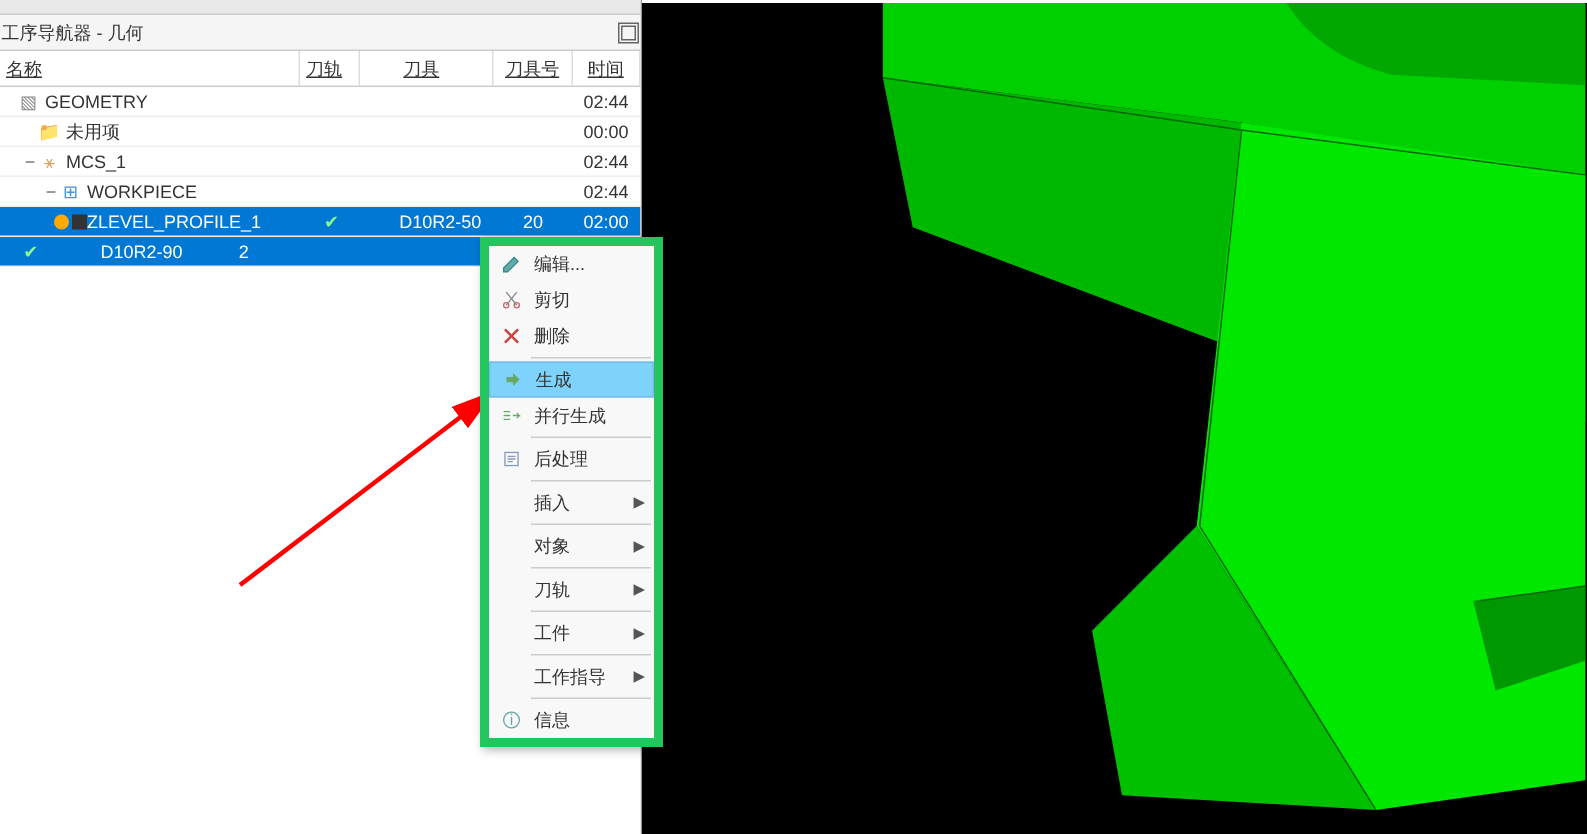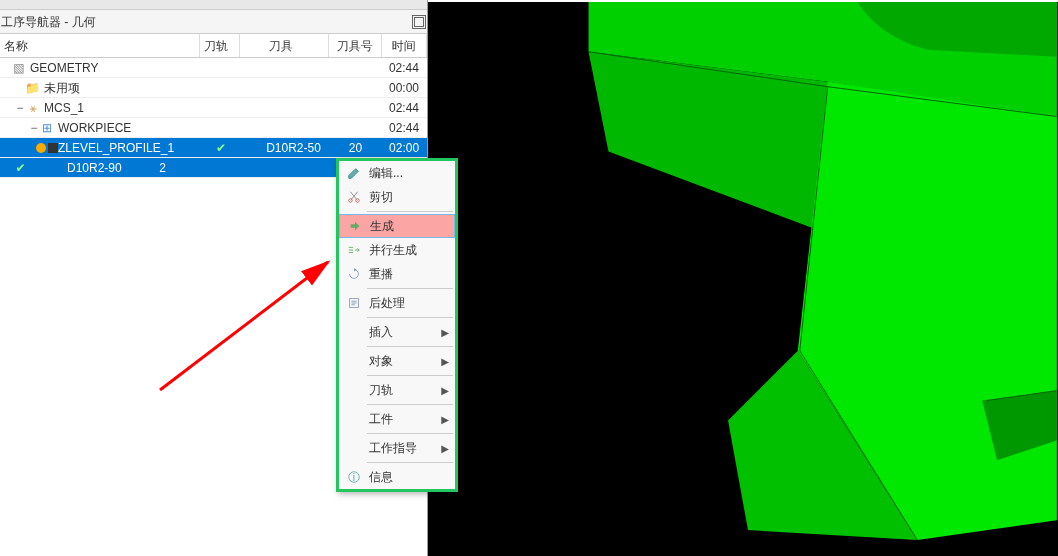--- a/index.html
+++ b/index.html
@@ -59,20 +59,21 @@
       height: 24px;
       display: flex;
       border-bottom: 1px solid #ccc;
       background: #fff;
     }
     .tree-header-col {
       border-right: 1px solid #ddd;
       padding: 0 4px;
       line-height: 24px;
       color: #333;
+      text-decoration: underline;
     }
     .col-name { width: 214px; }
     .col-track { width: 42px; }
     .col-tool { width: 68px; margin-left: 25px; }
     .col-toolnum { width: 56px; text-align: center; }
     .col-time { width: 48px; text-align: center; }
     .tree-body {
       background: #fff;
       height: calc(100% - 48px);
       overflow: hidden;
@@ -160,38 +161,38 @@
       width: 10px;
       height: 10px;
       background: #333;
     }
     .tree-row.selected .op-square {
       background: #333;
     }
     
     .context-menu {
       position: absolute;
-      left: 336px;
+      left: 320px;
       top: 158px;
       width: 122px;
       background: #f8f8f8;
-      border: 3px solid #22c55e;
+      border: 6px solid #22c55e;
       box-shadow: 2px 2px 6px rgba(0,0,0,0.3);
       z-index: 100;
     }
     .context-menu-item {
       height: 24px;
       display: flex;
       align-items: center;
       padding: 0 6px;
       cursor: pointer;
       color: #333;
     }
     .context-menu-item.highlighted {
-      background: #fca5a5;
+      background: #7dd3fc;
       border: 1px solid #7ab8e8;
     }
     .menu-icon {
       width: 18px;
       height: 16px;
       margin-right: 6px;
       display: flex;
       align-items: center;
       justify-content: center;
       font-size: 11px;
@@ -359,46 +360,45 @@
         <div class="context-menu-item">
           <span class="menu-icon">
             <svg viewBox="0 0 16 16">
               <circle cx="4" cy="12" r="2" fill="none" stroke="#c66"></circle>
               <circle cx="12" cy="12" r="2" fill="none" stroke="#c66"></circle>
               <path d="M4 12 L12 2 M12 12 L4 2" stroke="#888"></path>
             </svg>
           </span>
           <span class="menu-label">剪切</span>
         </div>
+        <div class="context-menu-item">
+          <span class="menu-icon">
+            <svg viewBox="0 0 16 16">
+              <path d="M3 3 L13 13 M13 3 L3 13" stroke="#c44" stroke-width="2"></path>
+            </svg>
+          </span>
+          <span class="menu-label">删除</span>
+        </div>
         <div class="context-menu-sep"></div>
         <div class="context-menu-item highlighted">
           <span class="menu-icon">
             <svg viewBox="0 0 16 16">
               <path d="M3 8 L8 3 L8 6 L13 6 L13 10 L8 10 L8 13 Z" fill="#6a6" transform="rotate(180 8 8)"></path>
             </svg>
           </span>
           <span class="menu-label">生成</span>
         </div>
         <div class="context-menu-item">
           <span class="menu-icon">
             <svg viewBox="0 0 16 16">
               <path d="M2 5 L7 5 M2 8 L7 8 M2 11 L7 11" stroke="#6a6"></path>
               <path d="M9 8 L14 8 L12 6 M14 8 L12 10" stroke="#6a6" fill="none"></path>
             </svg>
           </span>
           <span class="menu-label">并行生成</span>
-        </div>
-        <div class="context-menu-item">
-          <span class="menu-icon">
-            <svg viewBox="0 0 16 16">
-              <path d="M8 3 A5 5 0 1 1 3 8" fill="none" stroke="#89b"></path>
-              <path d="M8 1 L8 5 L11 3 Z" fill="#89b"></path>
-            </svg>
-          </span>
-          <span class="menu-label">重播</span>
         </div>
         <div class="context-menu-sep"></div>
         <div class="context-menu-item">
           <span class="menu-icon">
             <svg viewBox="0 0 16 16">
               <rect x="3" y="3" width="10" height="10" fill="none" stroke="#89b"></rect>
               <path d="M5 6 L11 6 M5 8 L11 8 M5 10 L9 10" stroke="#89b"></path>
             </svg>
           </span>
           <span class="menu-label">后处理</span>

